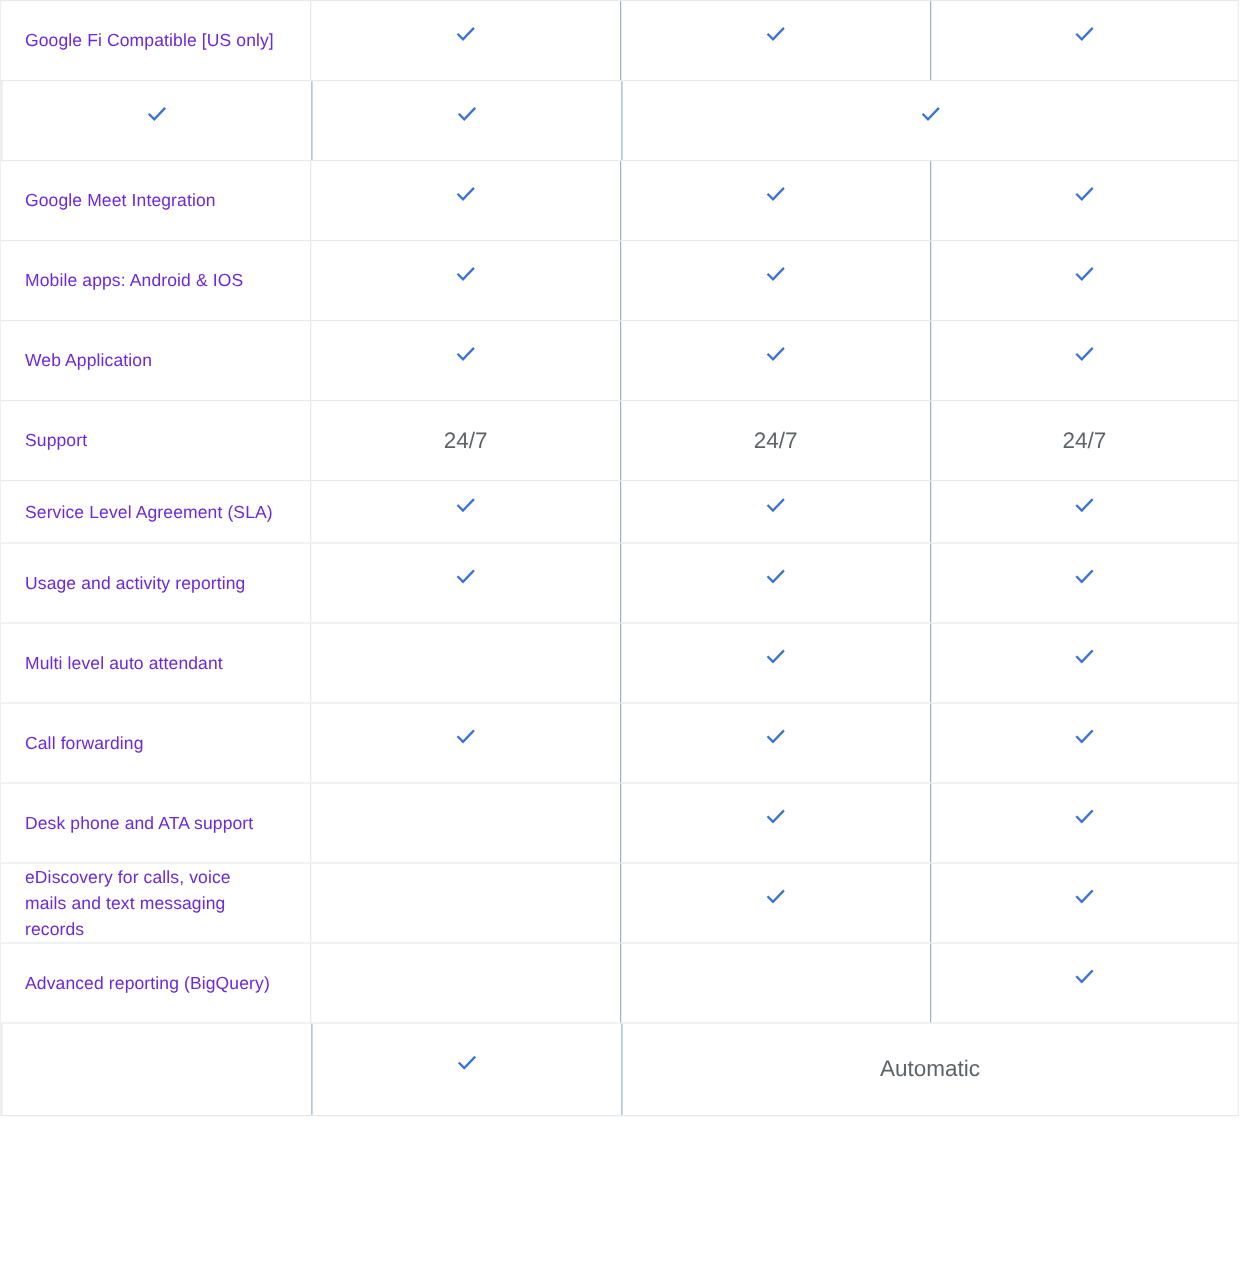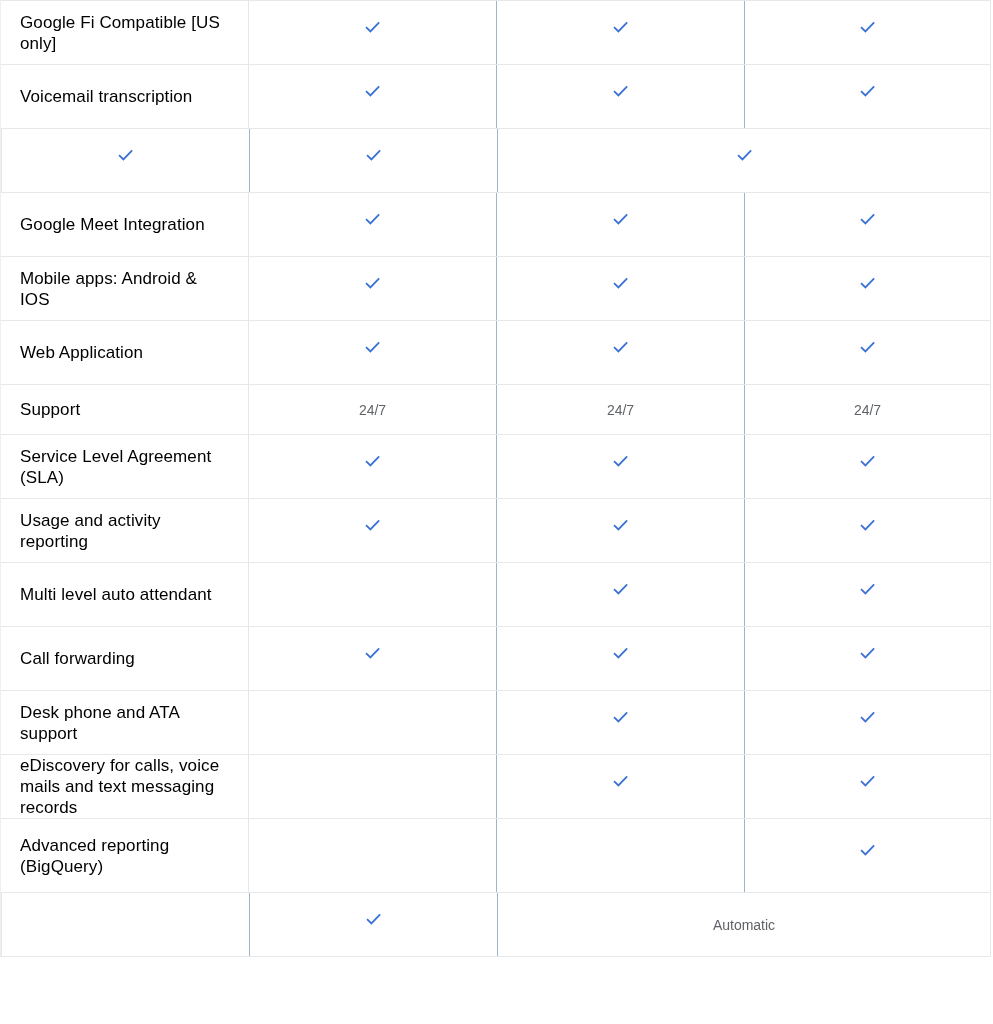--- a/index.html
+++ b/index.html
@@ -32,30 +32,30 @@
   .cell {
     display: flex;
     align-items: center;
     justify-content: center;
   }
   .feature-cell {
     width: 247px;
     flex: 0 0 247px;
     justify-content: flex-start;
     padding: 0 28px 0 19px;
-    color: #000000;
-    font-size: 17px;
+    color: #6d28d9;
+    font-size: 14px;
     line-height: 21px;
     letter-spacing: 0.1px;
   }
   .value-cell {
     width: 248px;
     flex: 0 0 248px;
     color: #5f6368;
-    font-size: 14px;
+    font-size: 18px;
   }
   .value-cell.col-2 { border-left: 1px solid #e4e6e8; }
   .value-cell.col-3 { border-left: 1px solid #9ab5cb; }
   .value-cell.col-4 { border-left: 1px solid #9ab5cb; flex: 1 1 auto; width: auto; }
 
   .check-icon-wrap {
     display: inline-flex;
     transform: translateY(-6px);
   }
   .check-icon-wrap svg { display: block; }
@@ -82,44 +82,20 @@
       </div>
       <div class="cell value-cell col-4">
         <span class="check-icon-wrap">
           <svg width="21" height="21" viewBox="0 0 24 24" fill="none">
             <path d="M4.6 12.6 L9.6 17.6 L19.6 7.2" stroke="#3b72d6" stroke-width="2.1" stroke-linecap="butt" stroke-linejoin="miter"></path>
           </svg>
         </span>
       </div>
     </div>
     <div class="row">
-      <div class="cell feature-cell">Voicemail transcription</div>
-      <div class="cell value-cell col-2">
-        <span class="check-icon-wrap">
-          <svg width="21" height="21" viewBox="0 0 24 24" fill="none">
-            <path d="M4.6 12.6 L9.6 17.6 L19.6 7.2" stroke="#3b72d6" stroke-width="2.1" stroke-linecap="butt" stroke-linejoin="miter"></path>
-          </svg>
-        </span>
-      </div>
-      <div class="cell value-cell col-3">
-        <span class="check-icon-wrap">
-          <svg width="21" height="21" viewBox="0 0 24 24" fill="none">
-            <path d="M4.6 12.6 L9.6 17.6 L19.6 7.2" stroke="#3b72d6" stroke-width="2.1" stroke-linecap="butt" stroke-linejoin="miter"></path>
-          </svg>
-        </span>
-      </div>
-      <div class="cell value-cell col-4">
-        <span class="check-icon-wrap">
-          <svg width="21" height="21" viewBox="0 0 24 24" fill="none">
-            <path d="M4.6 12.6 L9.6 17.6 L19.6 7.2" stroke="#3b72d6" stroke-width="2.1" stroke-linecap="butt" stroke-linejoin="miter"></path>
-          </svg>
-        </span>
-      </div>
-    </div>
-    <div class="row">
       <div class="cell value-cell col-2">
         <span class="check-icon-wrap">
           <svg width="21" height="21" viewBox="0 0 24 24" fill="none">
             <path d="M4.6 12.6 L9.6 17.6 L19.6 7.2" stroke="#3b72d6" stroke-width="2.1" stroke-linecap="butt" stroke-linejoin="miter"></path>
           </svg>
         </span>
       </div>
       <div class="cell value-cell col-3">
         <span class="check-icon-wrap">
           <svg width="21" height="21" viewBox="0 0 24 24" fill="none">

